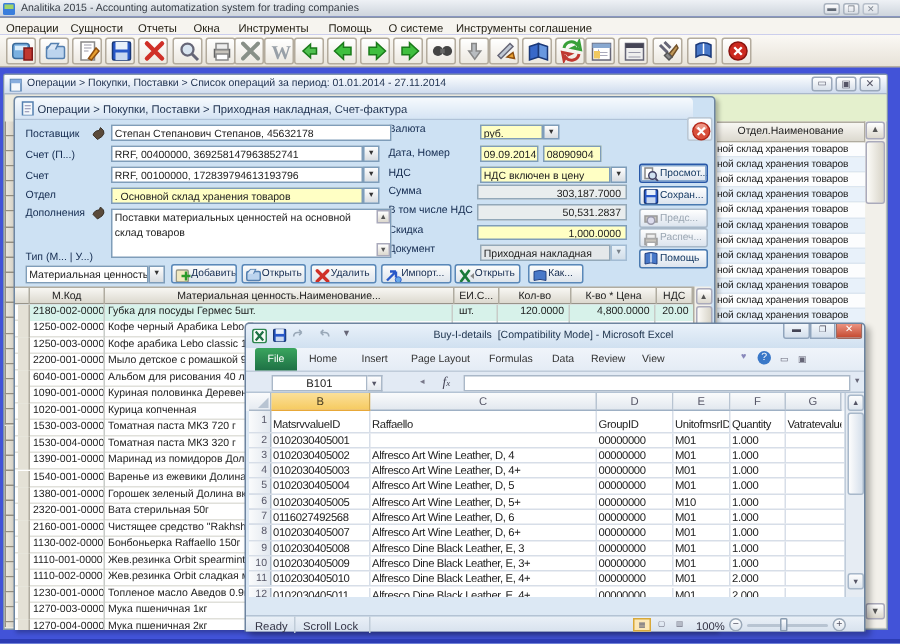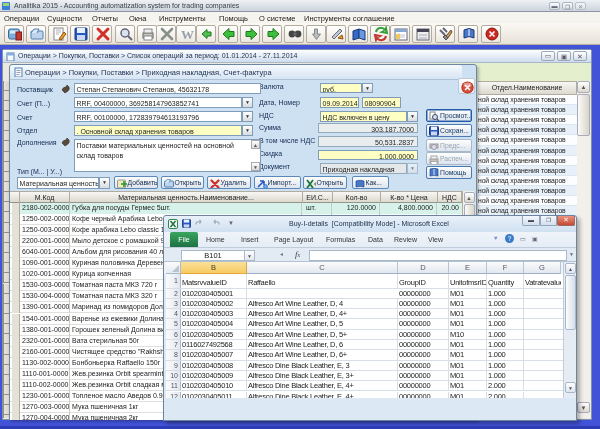--- a/index.html
+++ b/index.html
@@ -716,13 +716,27 @@
         <div class="xc" style="left:283px;width:38px;line-height:10.3px">M01</div>
         <div class="xc num" style="left:321px;width:37px;line-height:10.3px">2.000</div>
         <div class="xc" style="left:358px;width:37px;border-right:none;line-height:10.3px"></div>
       </div>
 </div>
 <div class="a" style="left:399px;top:46px;width:13px;height:136px;background:#e6ecf3;border-left:1px solid #c0ccda">
 <div class="a" style="left:1px;top:1px;width:11px;height:11px;border:1px solid #a8b8ca;border-radius:2px;background:linear-gradient(#fdfdfd,#dde5ee);text-align:center;font-size:5px;line-height:10px;color:#556">▲</div>
 <div class="a" style="left:1px;top:13px;width:11px;height:55px;border:1px solid #a8b8ca;border-radius:2px;background:linear-gradient(90deg,#fdfdfd,#d5dfeb)"></div>
 <div class="a" style="left:1px;top:120px;width:11px;height:11px;border:1px solid #a8b8ca;border-radius:2px;background:linear-gradient(#fdfdfd,#dde5ee);text-align:center;font-size:5px;line-height:10px;color:#556">▼</div>
 </div>
+<div class="a" style="left:0;top:194px;width:412px;height:11px;background:linear-gradient(#eaf0f7,#d8e2ee);border-top:1px solid #b4c3d4;border-radius:0">
+<span class="a" style="left:6px;top:1.5px;color:#334">Ready</span>
+<span class="a" style="left:32px;top:0;width:1px;height:11px;background:#c0ccd8"></span>
+<span class="a" style="left:38px;top:1.5px;color:#334">Scroll Lock</span>
+<span class="a" style="left:82px;top:0;width:1px;height:11px;background:#c0ccd8"></span>
+<span class="a" style="left:258px;top:1px;width:12px;height:9px;border:1px solid #d8a838;background:#fce8b8;font-size:5px;text-align:center;line-height:8px;color:#667">▦</span>
+<span class="a" style="left:271px;top:1px;width:12px;height:9px;font-size:5px;text-align:center;line-height:8px;color:#667">▢</span>
+<span class="a" style="left:283px;top:1px;width:12px;height:9px;font-size:5px;text-align:center;line-height:8px;color:#667">▥</span>
+<span class="a" style="left:300px;top:1.5px;color:#334">100%</span>
+<span class="a" style="left:322px;top:1px;width:9px;height:9px;border-radius:50%;border:1px solid #9aa8b8;background:linear-gradient(#fff,#dde5ee);text-align:center;line-height:7px;font-size:7px;color:#556">−</span>
+<span class="a" style="left:334px;top:4.5px;width:54px;height:2px;background:#b8c4d2;border-radius:1px"></span>
+<span class="a" style="left:356px;top:1px;width:5px;height:9px;background:linear-gradient(#fff,#ccd6e4);border:1px solid #8a9cb0;border-radius:1px"></span>
+<span class="a" style="left:391px;top:1px;width:9px;height:9px;border-radius:50%;border:1px solid #9aa8b8;background:linear-gradient(#fff,#dde5ee);text-align:center;line-height:8px;font-size:7px;color:#556">+</span>
+</div>
 </div>
 <div class="a" style="left:0;top:426px;width:600px;height:3px;background:#2c3cb4"></div>
 </body></html>

